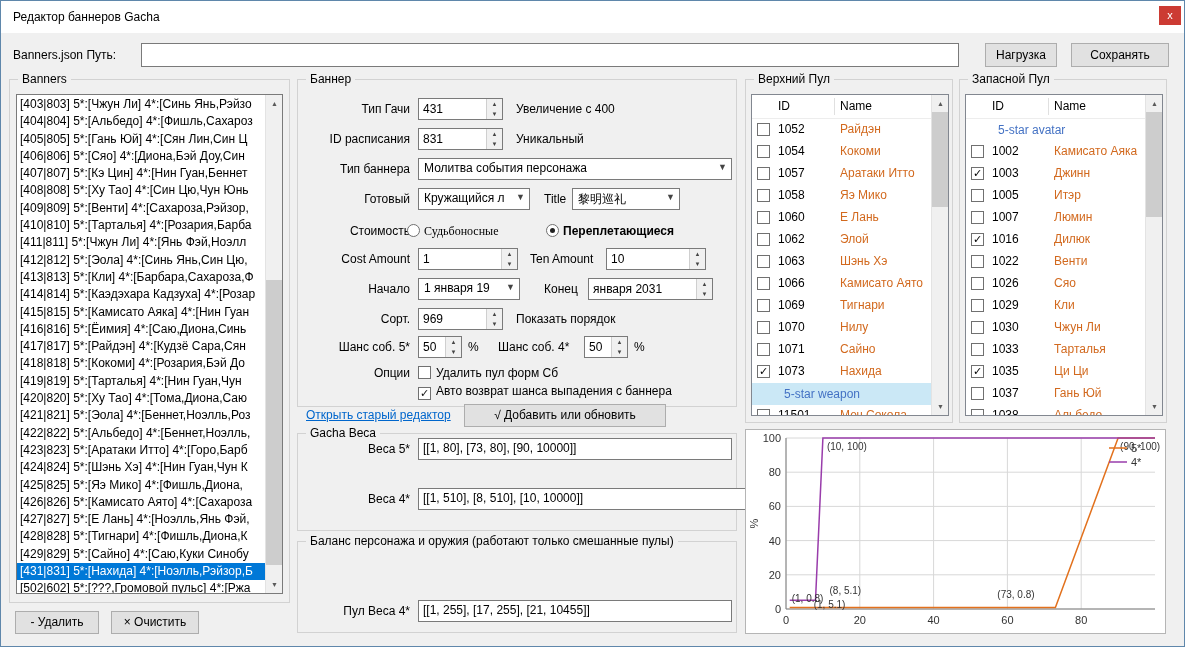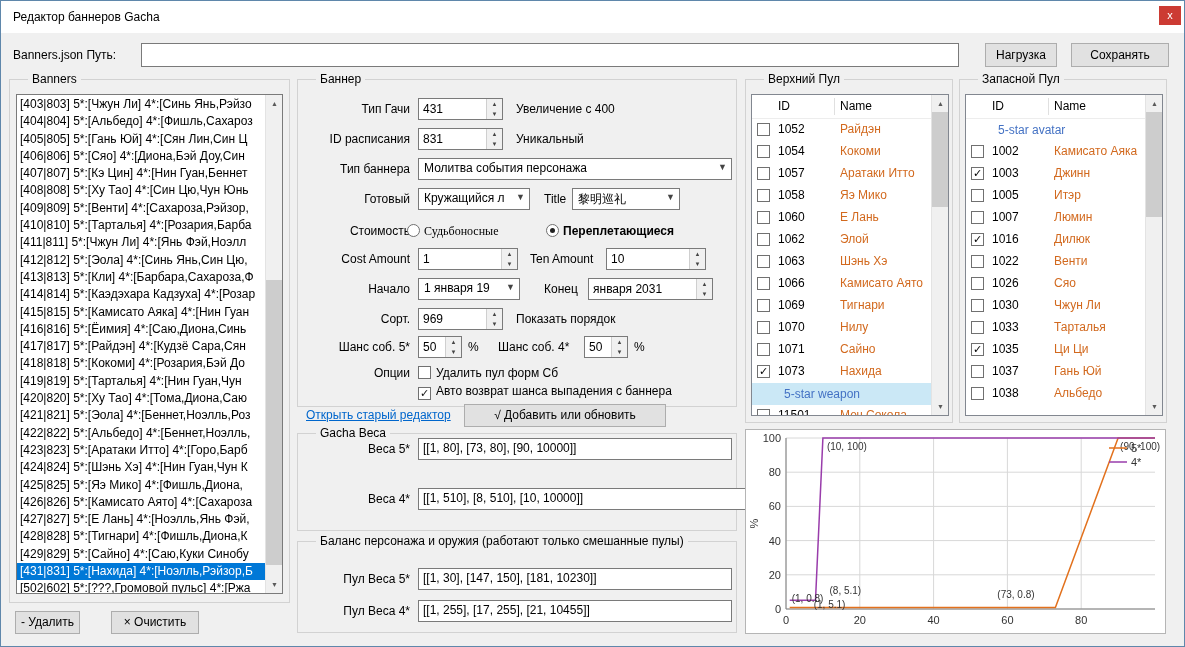--- a/index.html
+++ b/index.html
@@ -14,42 +14,42 @@
   
   .lbl { white-space:nowrap; }
   .path-label { position:absolute; left:12px; top:47px; }
   .path-input { position:absolute; left:140px; top:42px; width:818px; height:24px; border:1px solid #7a7a7a; background:#fff; font:inherit; padding:0 4px; }
   .btn { background:#e1e1e1; border:1px solid #adadad; text-align:center; font-size:12px; cursor:pointer; }
   .load-btn { position:absolute; left:984px; top:42px; width:72px; height:24px; line-height:22px; }
   .save-btn { position:absolute; left:1070px; top:42px; width:98px; height:24px; line-height:22px; }
 
   
   .group { position:absolute; border:1px solid #d2d2d2; }
-  .group-title { position:absolute; top:-8px; left:8px; background:#f0f0f0; padding:0 4px; line-height:15px; white-space:nowrap;margin-left:10px; }
+  .group-title { position:absolute; top:-8px; left:8px; background:#f0f0f0; padding:0 4px; line-height:15px; white-space:nowrap; }
 
   .g-banners  { left:8px;   top:78px;  width:281px; height:524px; }
   .g-banner   { left:296px; top:78px;  width:440px; height:328px; }
   .g-weights  { left:296px; top:432px; width:440px; height:98px; }
   .g-balance  { left:296px; top:540px; width:440px; height:92px; }
   .g-upper    { left:744px; top:78px;  width:208px; height:344px; }
   .g-reserve  { left:958px; top:78px;  width:208px; height:344px; }
 
   
   .listbox { position:absolute; left:6px; top:14px; right:6px; bottom:8px; background:#fff; border:1px solid #7a7a7a; overflow:hidden; }
   .list-items { position:absolute; left:0; top:1px; right:17px; bottom:0; overflow:hidden; }
   .list-item { height:17.3px; line-height:17.3px; padding-left:3px; white-space:nowrap; overflow:hidden; }
   .list-item.selected { background:#0078d7; color:#fff; }
 
   
   .vscroll { position:absolute; right:0; top:0; bottom:0; width:17px; background:#f0f0f0; border-left:1px solid #e3e3e3; }
   .sb-btn { position:absolute; left:0; width:17px; height:17px; color:#5a5a5a; font-size:7px; text-align:center; line-height:17px; }
   .sb-btn.up { top:0; } .sb-btn.down { bottom:0; }
   .sb-thumb { position:absolute; left:0; width:17px; background:#cdcdcd; }
 
-  .del-btn   { position:absolute; left:14px;  top:610px; width:65px; height:23px; line-height:21px; }
+  .del-btn   { position:absolute; left:14px;  top:610px; width:84px; height:23px; line-height:21px; }
   .clear-btn { position:absolute; left:110px; top:610px; width:88px; height:23px; line-height:21px; }
 
   
   .fr { position:absolute; left:8px; right:8px; height:22px; }
   .fl { position:absolute; left:0; top:0; width:104px; text-align:right; line-height:22px; white-space:nowrap; }
   .flx { position:absolute; top:0; line-height:22px; white-space:nowrap; }
   .hint { position:absolute; top:0; line-height:22px; white-space:nowrap; }
 
   .numfield, .combo, .textfield { position:absolute; top:0; height:22px; background:#fff; border:1px solid #7a7a7a; }
   .numval { position:absolute; left:4px; top:0; line-height:20px; right:18px; overflow:hidden; white-space:nowrap; }
@@ -291,24 +291,20 @@
       <div class="textfield" style="left:112px;width:314px;">[[1, 80], [73, 80], [90, 10000]]</div>
     </div>
     <div class="fr" style="top:54px;">
       <span class="fl">Веса 4*</span>
       <div class="textfield" style="left:112px;width:378px;">[[1, 510], [8, 510], [10, 10000]]</div>
     </div>
   </div>
 
   <div class="group g-balance">
     <span class="group-title">Баланс персонажа и оружия (работают только смешанные пулы)</span>
-    <div class="fr" style="top:26px;">
-      <span class="fl">Пул Веса 5*</span>
-      <div class="textfield" style="left:112px;width:314px;">[[1, 30], [147, 150], [181, 10230]]</div>
-    </div>
     <div class="fr" style="top:58px;">
       <span class="fl">Пул Веса 4*</span>
       <div class="textfield" style="left:112px;width:314px;">[[1, 255], [17, 255], [21, 10455]]</div>
     </div>
   </div>
 
   <div class="group g-upper">
     <span class="group-title">Верхний Пул</span>
     <div class="pool-list">
       <div>
@@ -429,20 +425,25 @@
           </div>
           <div class="pool-row">
             <span class="cb"></span>
             <span class="pid">1022</span>
             <span class="pname">Венти</span>
           </div>
           <div class="pool-row">
             <span class="cb"></span>
             <span class="pid">1026</span>
             <span class="pname">Сяо</span>
+          </div>
+          <div class="pool-row">
+            <span class="cb"></span>
+            <span class="pid">1029</span>
+            <span class="pname">Кли</span>
           </div>
           <div class="pool-row">
             <span class="cb"></span>
             <span class="pid">1030</span>
             <span class="pname">Чжун Ли</span>
           </div>
           <div class="pool-row">
             <span class="cb"></span>
             <span class="pid">1033</span>
             <span class="pname">Тарталья</span>

